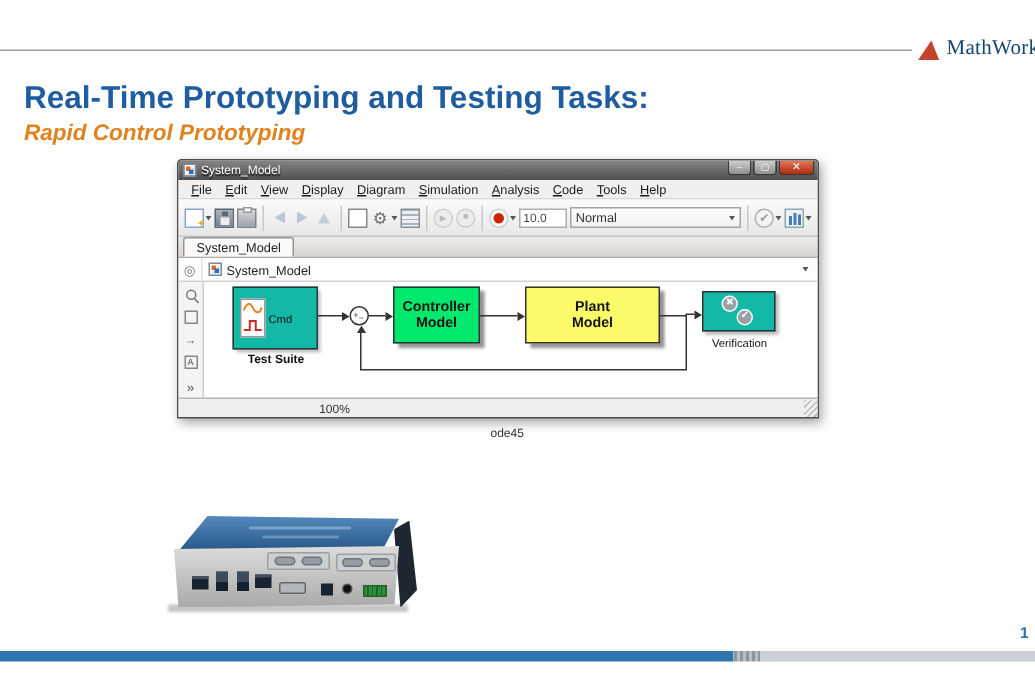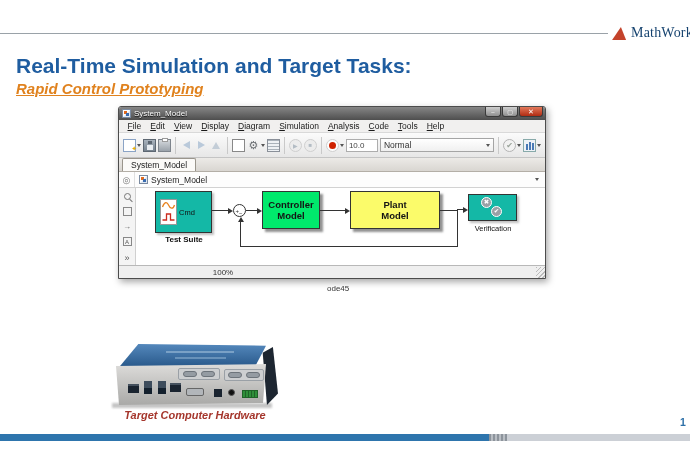--- a/index.html
+++ b/index.html
@@ -8,21 +8,21 @@
   #slide { position:relative; width:690px; height:450px; background:#fff; overflow:hidden; }
 
   
   .top-rule { position:absolute; left:0; top:33px; width:608px; height:1px; background:#9aa2a8; }
   .logo { position:absolute; left:613px; top:25px; display:flex; align-items:center; white-space:nowrap; }
   .logo-tri { width:0; height:0; border-left:7px solid transparent; border-right:7px solid transparent;
     border-bottom:13px solid #c4432b; margin-right:4px; transform:skewX(-8deg); }
   .logo-text { font-family:"Liberation Serif", serif; font-size:14px; color:#16436f; letter-spacing:.2px; }
 
   .title { position:absolute; left:16px; top:54px; font-size:21px; font-weight:bold; color:#1f5da0; }
-  .subtitle { position:absolute; left:16px; top:80px; font-size:15px; font-weight:bold; font-style:italic; color:#e0821e;text-decoration:underline; }
+  .subtitle { position:absolute; left:16px; top:80px; font-size:15px; font-weight:bold; font-style:italic; color:#e0821e; }
 
   
   #simwin { position:absolute; left:118px; top:106px; width:428px; height:173px;
     border:1px solid #4c4c4c; border-radius:3px 3px 0 0; background:#f0f0f0;
     box-shadow:2px 3px 7px rgba(0,0,0,.35); display:flex; flex-direction:column; font-size:8.5px; }
   .titlebar { height:13px; background:linear-gradient(180deg,#868686,#4e4e4e); border-radius:2px 2px 0 0;
     display:flex; align-items:center; padding:0 3px; color:#fff; position:relative; }
   .titlebar .wtitle { font-size:8px; margin-left:3px; text-shadow:0 1px 1px #000; }
   .app-icon { width:9px; height:9px; background:linear-gradient(135deg,#fff 45%,#dfe8f2 55%); border:1px solid #7a8aa0; position:relative; }
   .app-icon i { position:absolute; left:1px; top:1px; width:3px; height:3px; background:#e06a1f; }
@@ -148,21 +148,21 @@
 <body>
 
 <div id="slide">
 
   <div class="top-rule"></div>
   <div class="logo">
     <span class="logo-tri"></span>
     <span class="logo-text">MathWorks</span>
   </div>
 
-  <div class="title">Real-Time Simulation and Target Tasks:</div>
+  <div class="title">Real-Time Prototyping and Testing Tasks:</div>
   <div class="subtitle">Rapid Control Prototyping</div>
 
   <div id="simwin">
     <div class="titlebar">
       <span class="app-icon">
           <i></i>
           <b></b>
         </span>
       <span class="wtitle">System_Model</span>
       <span class="winbtns">
@@ -379,21 +379,20 @@
         </span>
       <span class="panel" style="left:108px; top:5px; width:40px; height:12px;">
           <s></s>
           <s></s>
         </span>
       <span class="port" style="left:98px; top:25px; width:8px; height:8px;"></span>
       <span class="port jack" style="left:112px; top:25px;"></span>
       <span class="port term" style="left:126px; top:26px;"></span>
     </div>
   </div>
-  <div class="hw-caption">Target Computer Hardware</div>
 
   <div class="page-num">1</div>
   <div class="progress">
     <span class="pg-played"></span>
     <span class="pg-hatch"></span>
     <span class="pg-rest"></span>
   </div>
 
 </div>
 

